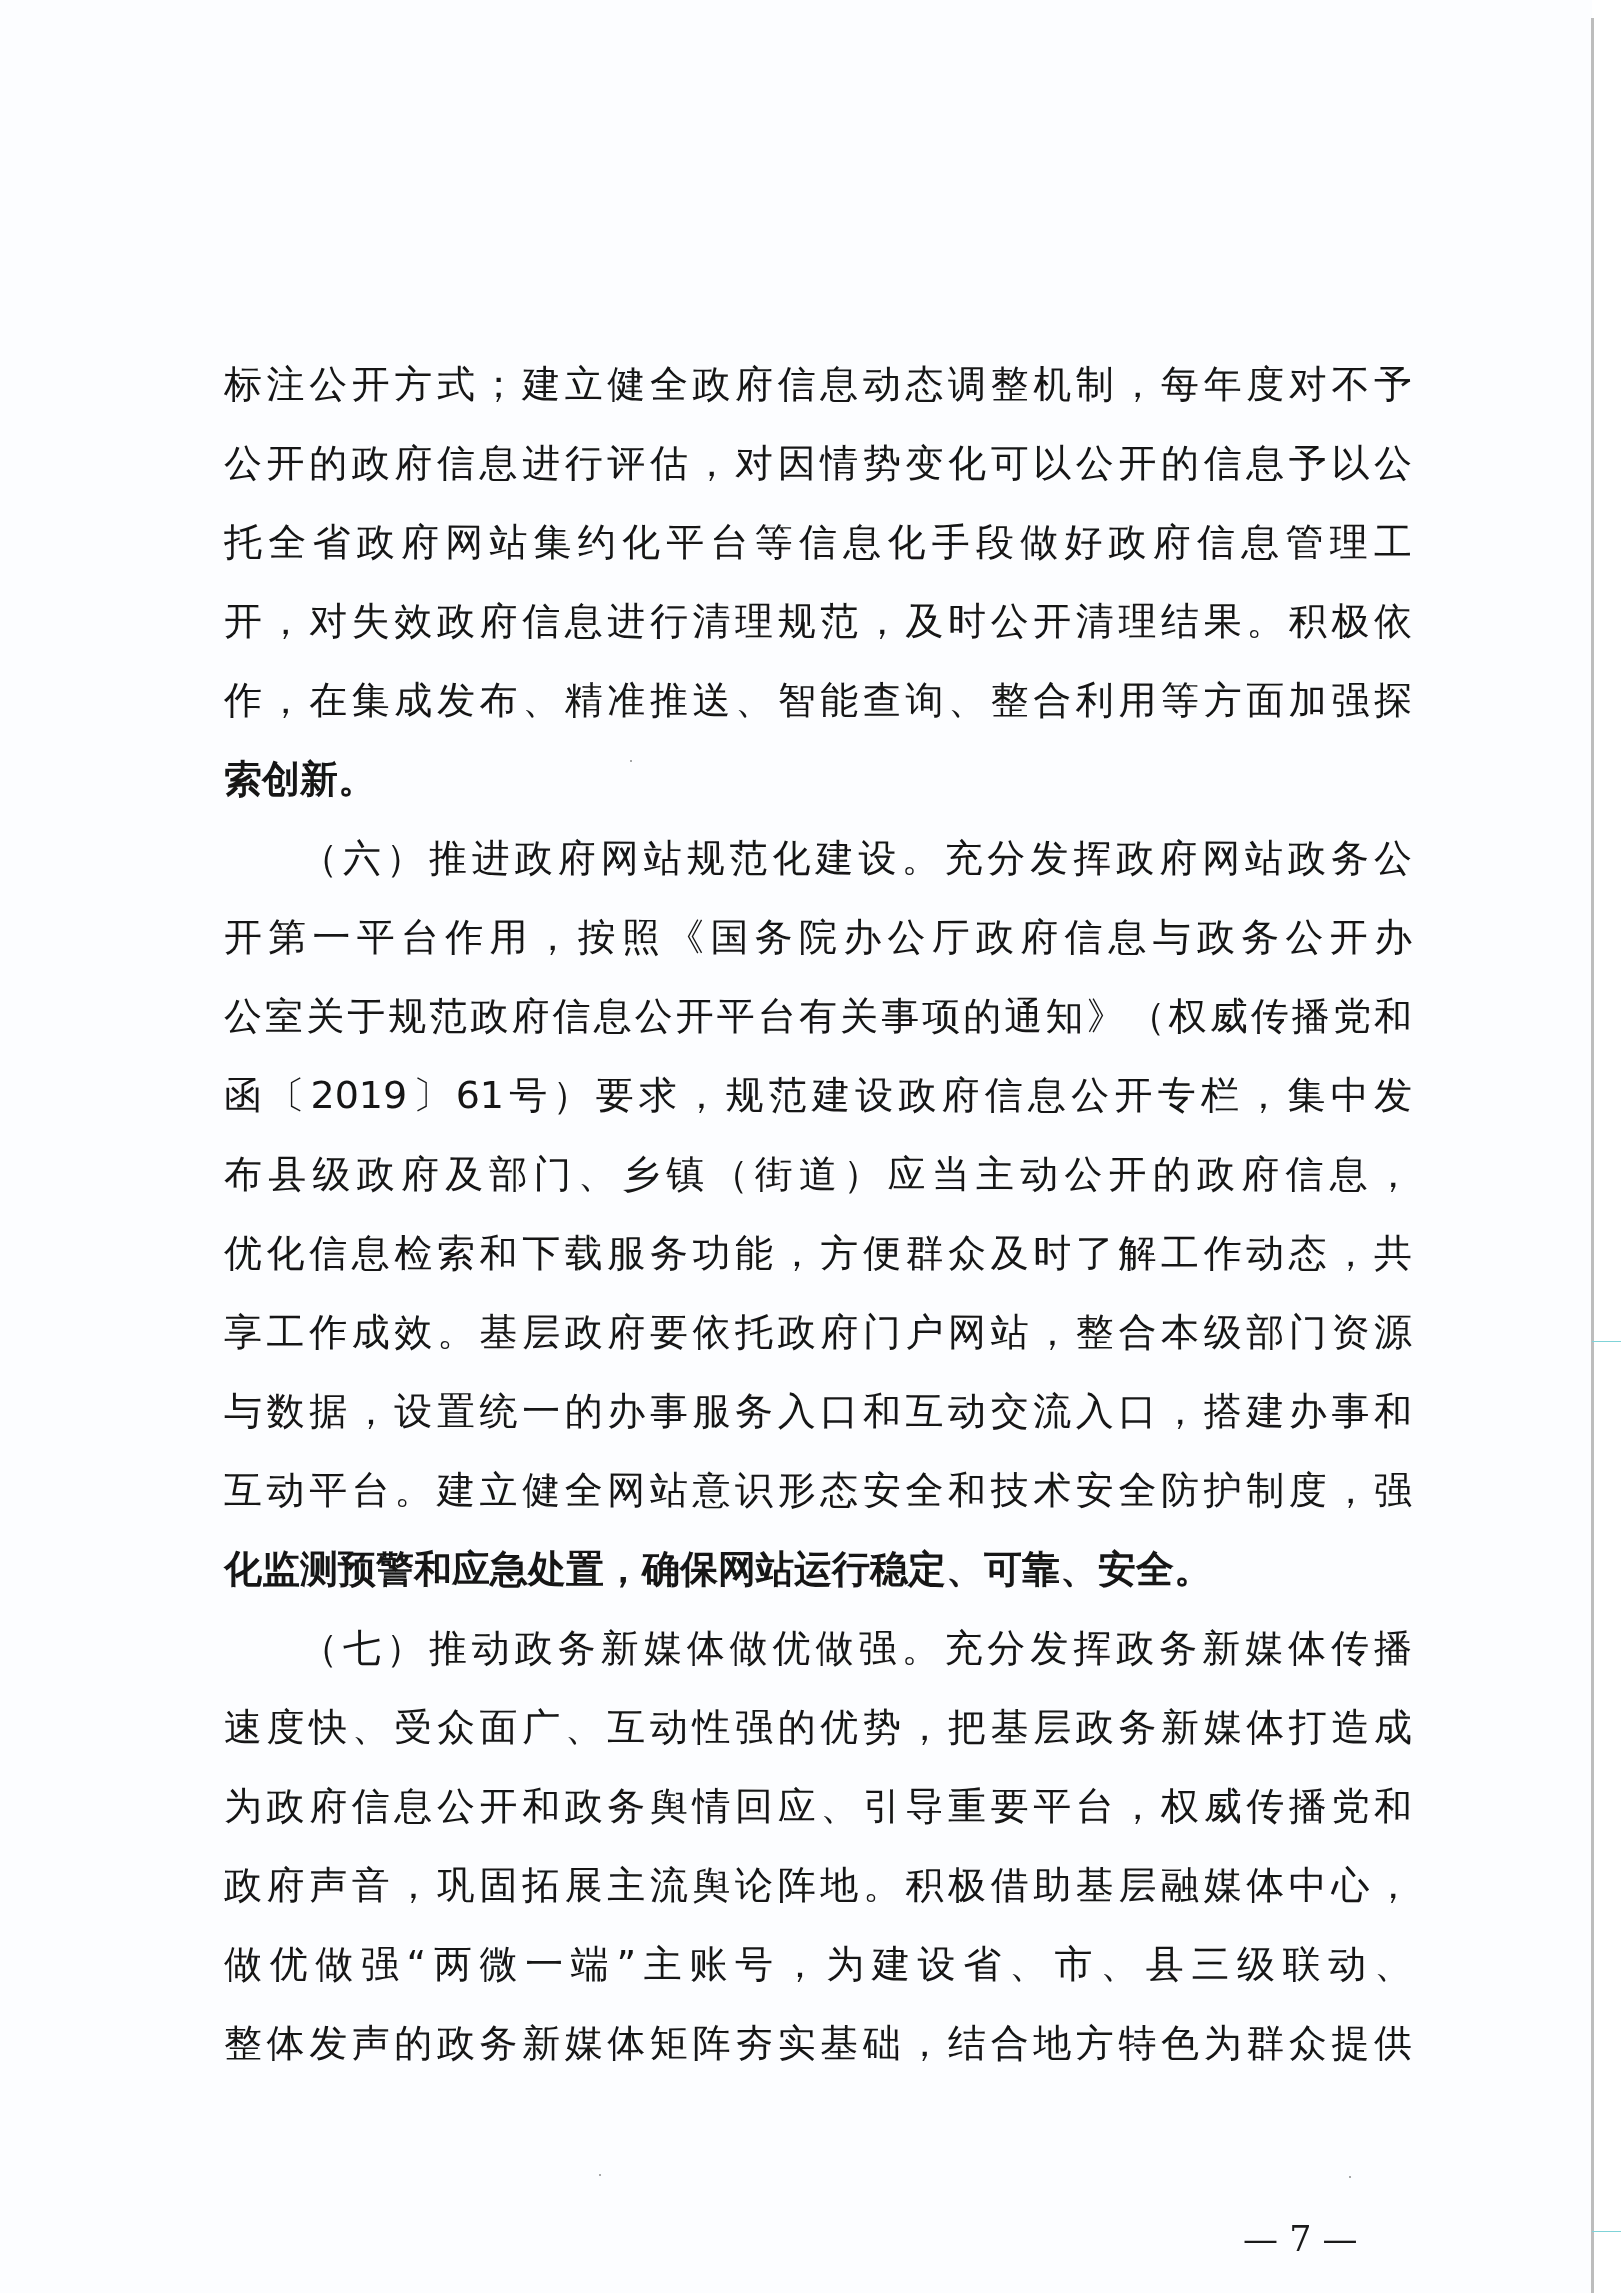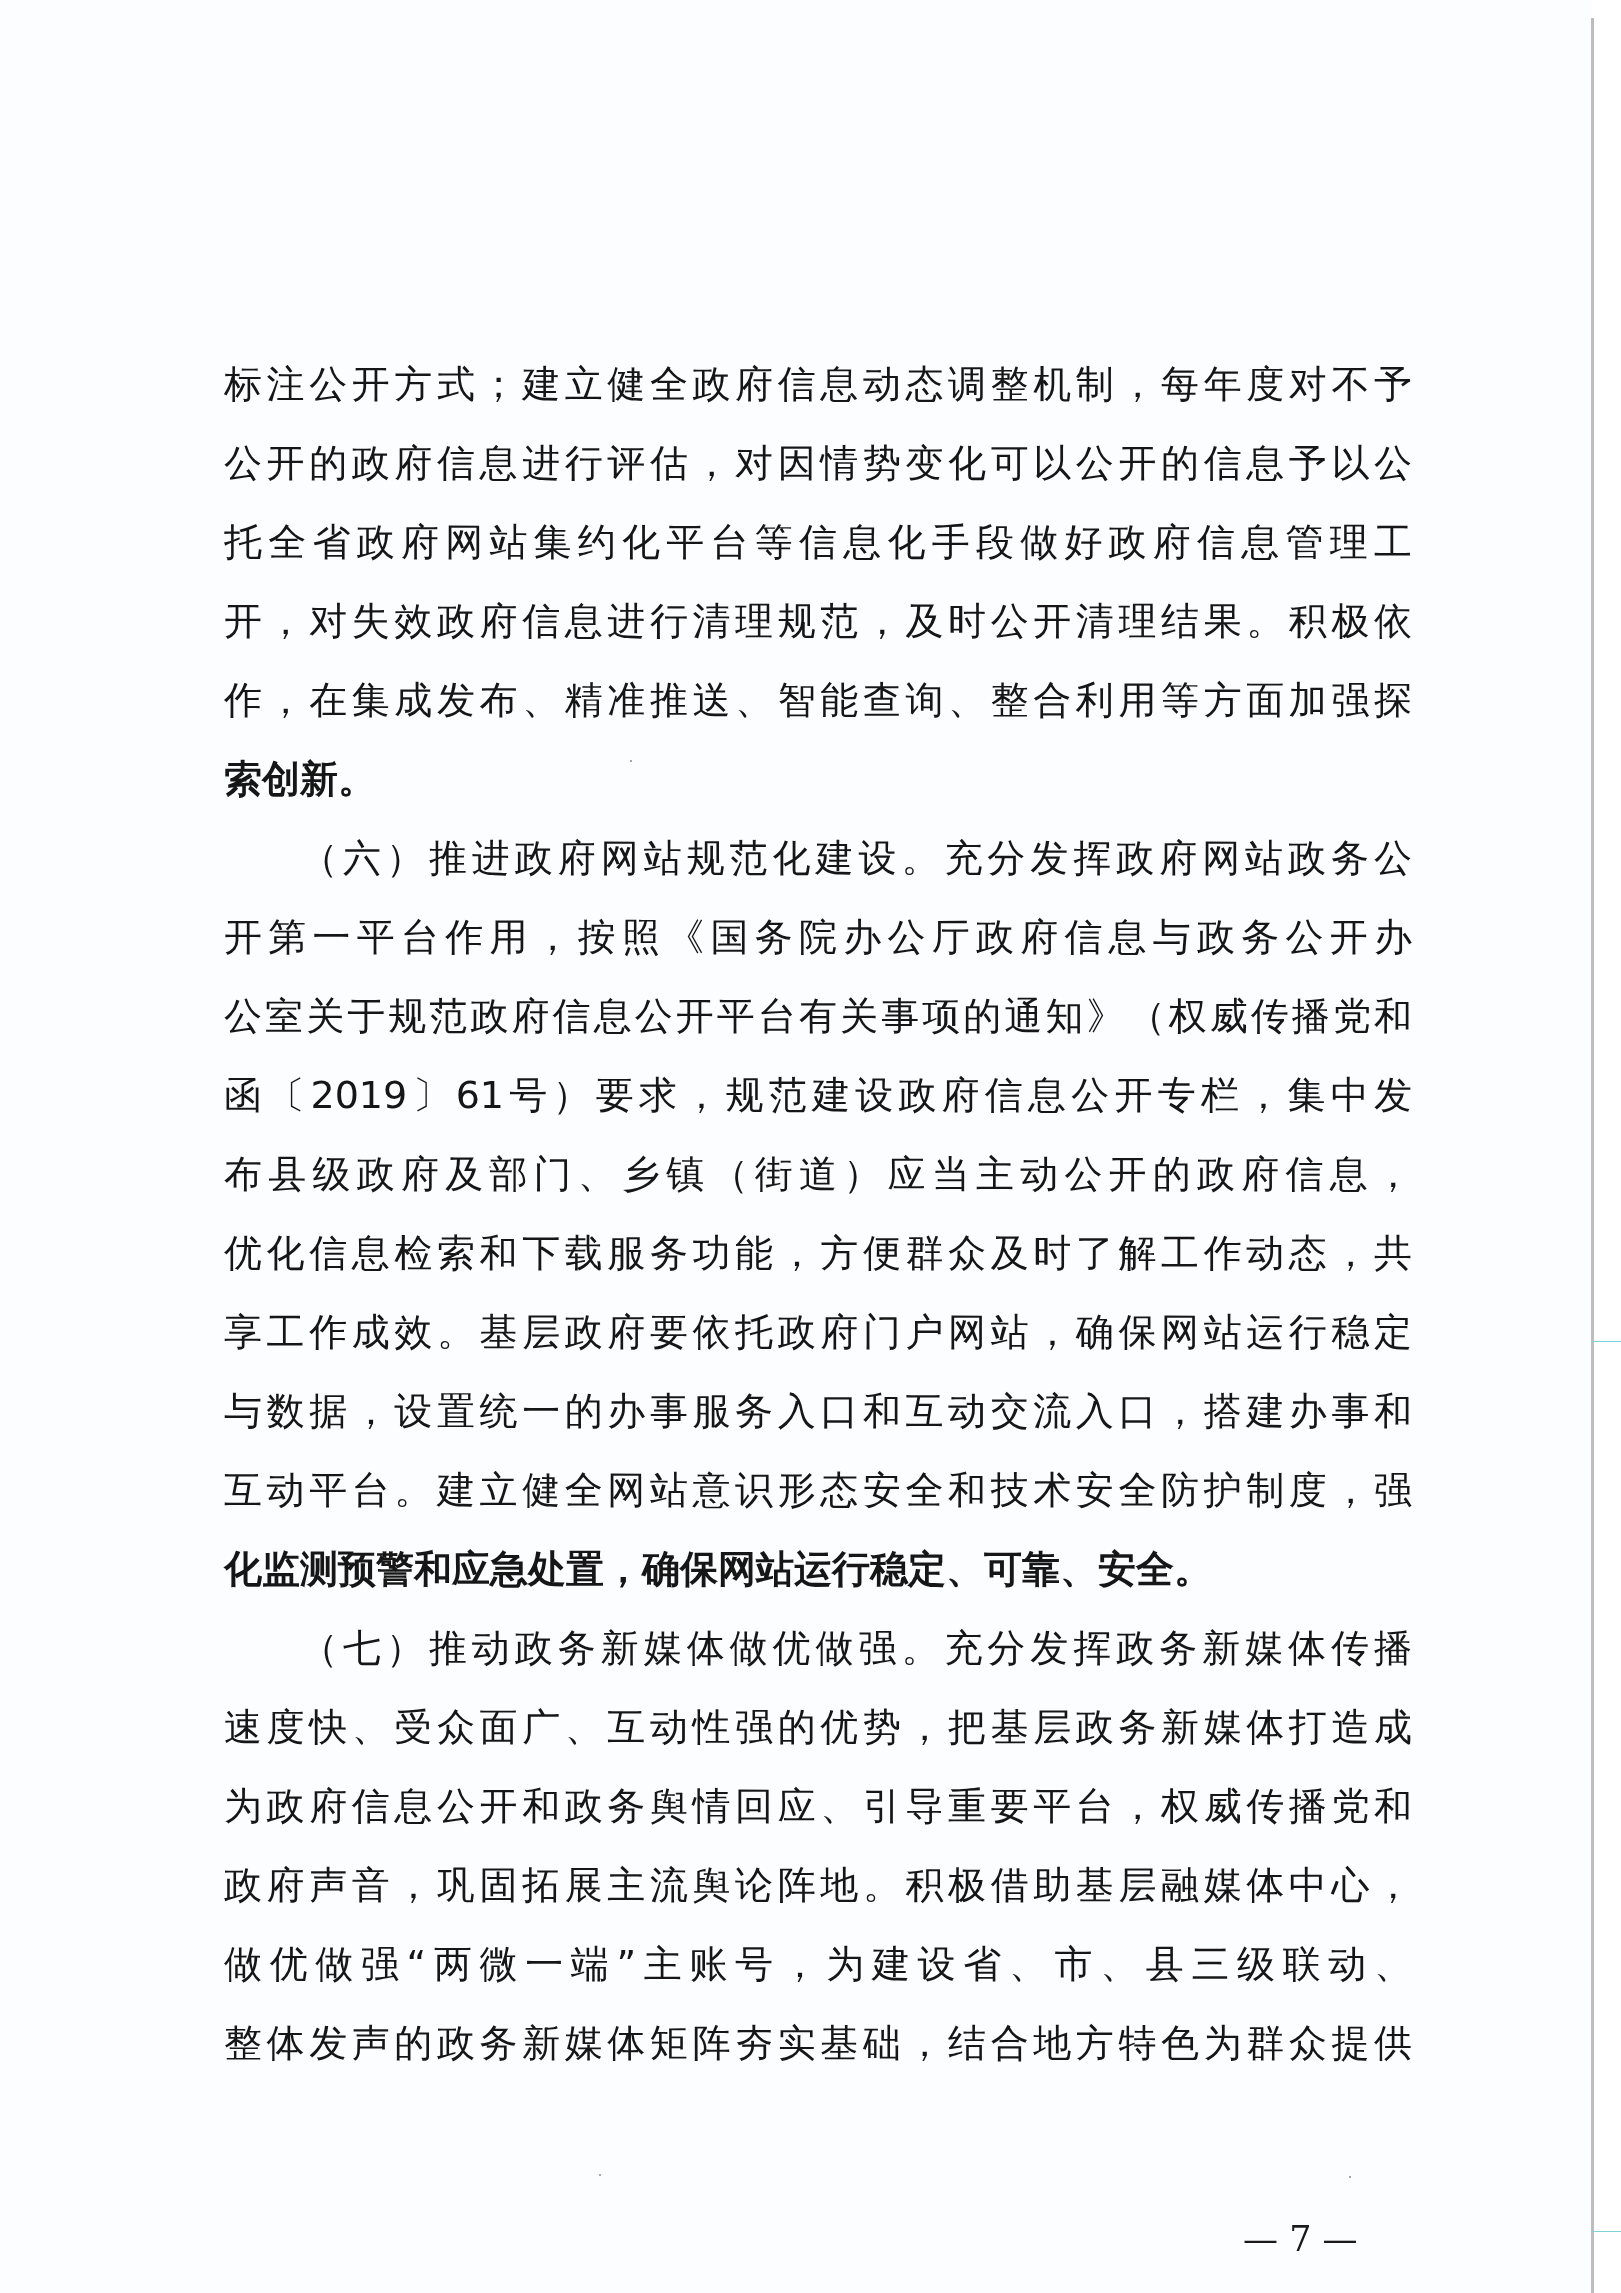--- a/index.html
+++ b/index.html
@@ -98,21 +98,21 @@
     <span class="line">开，对失效政府信息进行清理规范，及时公开清理结果。积极依</span>
     <span class="line">作，在集成发布、精准推送、智能查询、整合利用等方面加强探</span>
     <span class="line last">索创新。</span>
 
     <span class="line indent">（六）推进政府网站规范化建设。充分发挥政府网站政务公</span>
     <span class="line">开第一平台作用，按照《国务院办公厅政府信息与政务公开办</span>
     <span class="line">公室关于规范政府信息公开平台有关事项的通知》（权威传播党和</span>
     <span class="line">函〔2019〕61号）要求，规范建设政府信息公开专栏，集中发</span>
     <span class="line">布县级政府及部门、乡镇（街道）应当主动公开的政府信息，</span>
     <span class="line">优化信息检索和下载服务功能，方便群众及时了解工作动态，共</span>
-    <span class="line">享工作成效。基层政府要依托政府门户网站，确保网站运行稳定</span>
+    <span class="line">享工作成效。基层政府要依托政府门户网站，整合本级部门资源</span>
     <span class="line">与数据，设置统一的办事服务入口和互动交流入口，搭建办事和</span>
     <span class="line">互动平台。建立健全网站意识形态安全和技术安全防护制度，强</span>
     <span class="line last">化监测预警和应急处置，确保网站运行稳定、可靠、安全。</span>
 
     <span class="line indent">（七）推动政务新媒体做优做强。充分发挥政务新媒体传播</span>
     <span class="line">速度快、受众面广、互动性强的优势，把基层政务新媒体打造成</span>
     <span class="line">为政府信息公开和政务舆情回应、引导重要平台，权威传播党和</span>
     <span class="line">政府声音，巩固拓展主流舆论阵地。积极借助基层融媒体中心，</span>
     <span class="line">做优做强“两微一端”主账号，为建设省、市、县三级联动、</span>
     <span class="line">整体发声的政务新媒体矩阵夯实基础，结合地方特色为群众提供</span>

